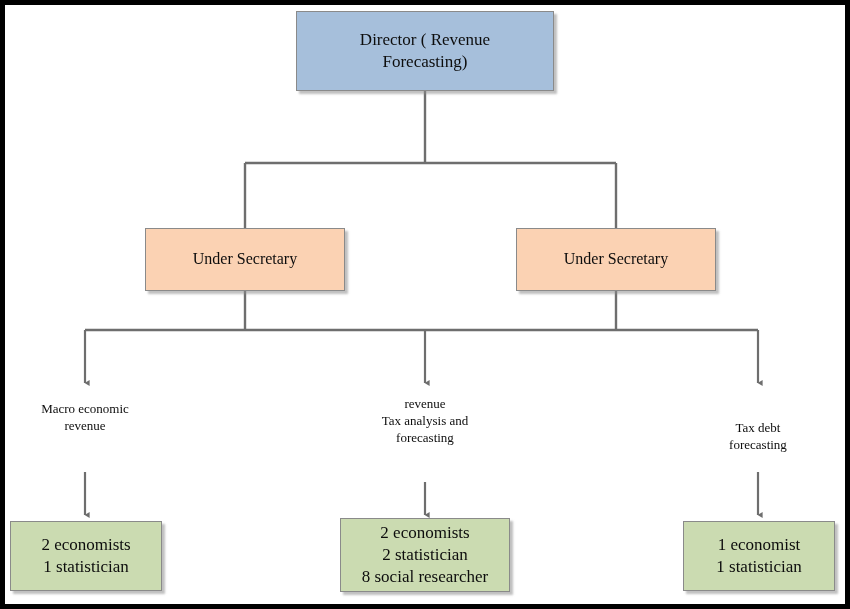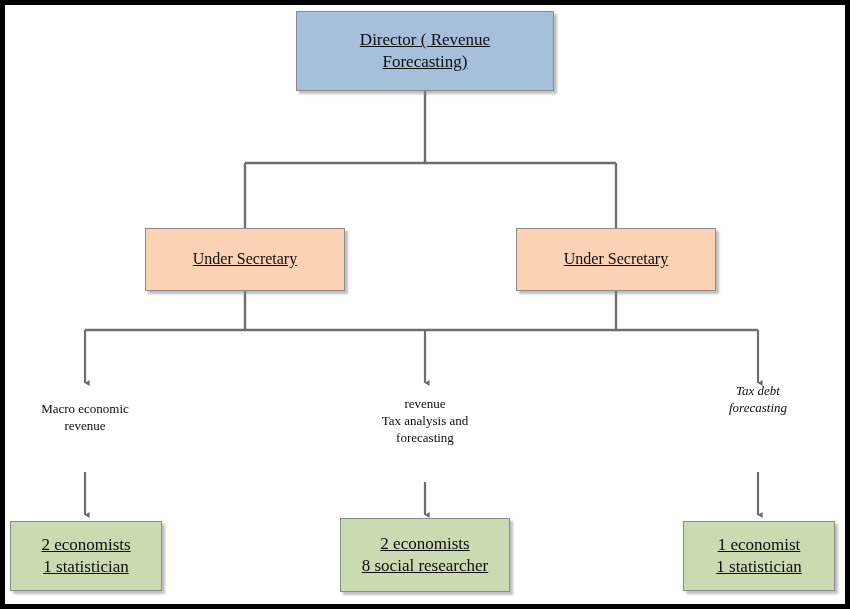--- a/index.html
+++ b/index.html
@@ -38,21 +38,20 @@
     position: absolute;
     box-sizing: border-box;
     border: 1px solid #8a8a8a;
     display: flex;
     align-items: center;
     justify-content: center;
     text-align: center;
     color: #0d0d0d;
     line-height: 1.28;
     box-shadow: 3px 3px 2px rgba(140,140,140,0.55);
-    text-decoration: underline;
   }
   .node-director {
     background: #a6bfdb;
     font-size: 17px;
   }
   .node-secretary {
     background: #fbd2b3;
     font-size: 16px;
     justify-content: center;
   }
@@ -139,37 +138,38 @@
   </div>
 
   <div class="plain-label" style="left:345px; top:396px; width:160px;">
     <span>
       <span class="nl">revenue</span>
       <span class="nl">Tax analysis and</span>
       <span class="nl">forecasting</span>
     </span>
   </div>
 
-  <div class="plain-label" style="left:683px; top:383px; width:150px;font-style:italic;">
+  <div class="plain-label" style="left:683px; top:420px; width:150px;">
     <span>
       <span class="nl">Tax debt</span>
       <span class="nl">forecasting</span>
     </span>
   </div>
 
   <div class="node node-staff" style="left:10px; top:521px; width:152px; height:70px;">
     <div>
       <span class="nl">2 economists</span>
       <span class="nl">1 statistician</span>
     </div>
   </div>
 
   <div class="node node-staff" style="left:340px; top:518px; width:170px; height:74px;">
     <div>
       <span class="nl">2 economists</span>
+      <span class="nl">2 statistician</span>
       <span class="nl">8 social researcher</span>
     </div>
   </div>
 
   <div class="node node-staff" style="left:683px; top:521px; width:152px; height:70px;align-items:center;">
     <div>
       <span class="nl">1 economist</span>
       <span class="nl">1 statistician</span>
     </div>
   </div>

